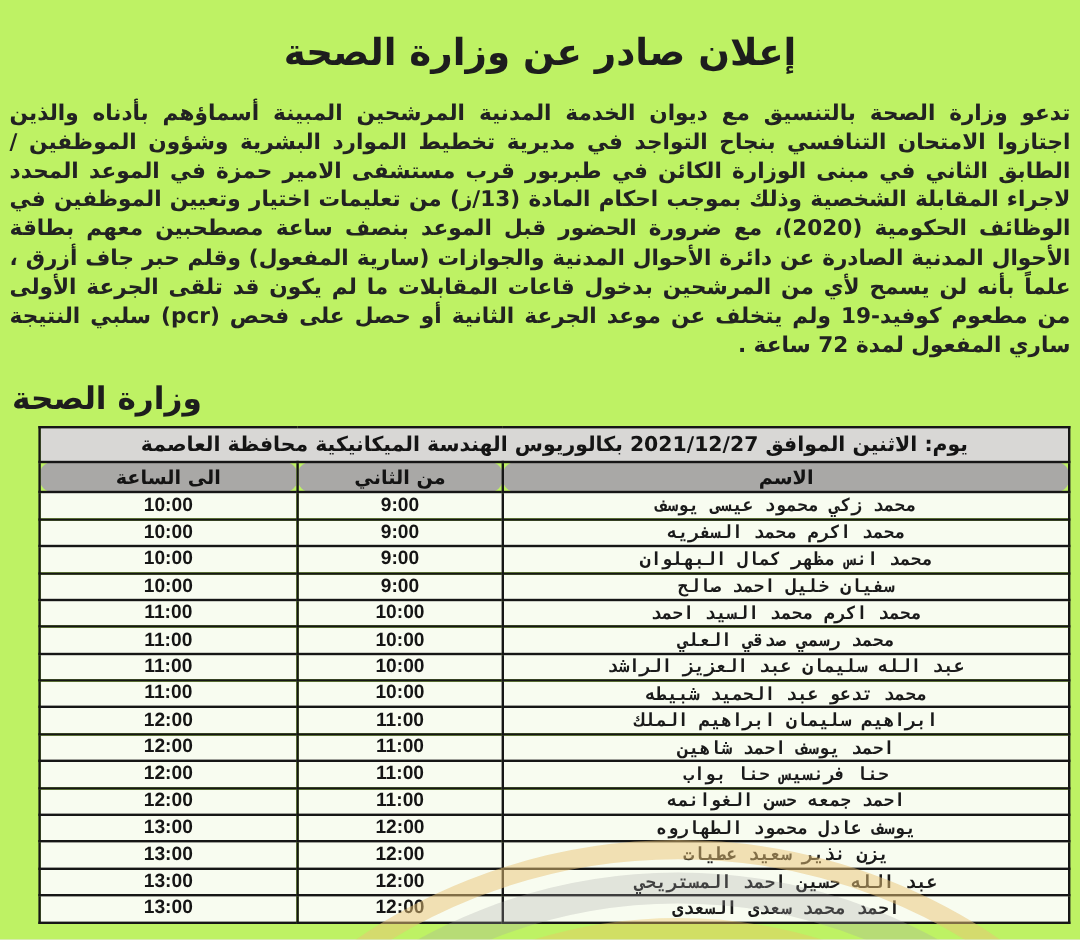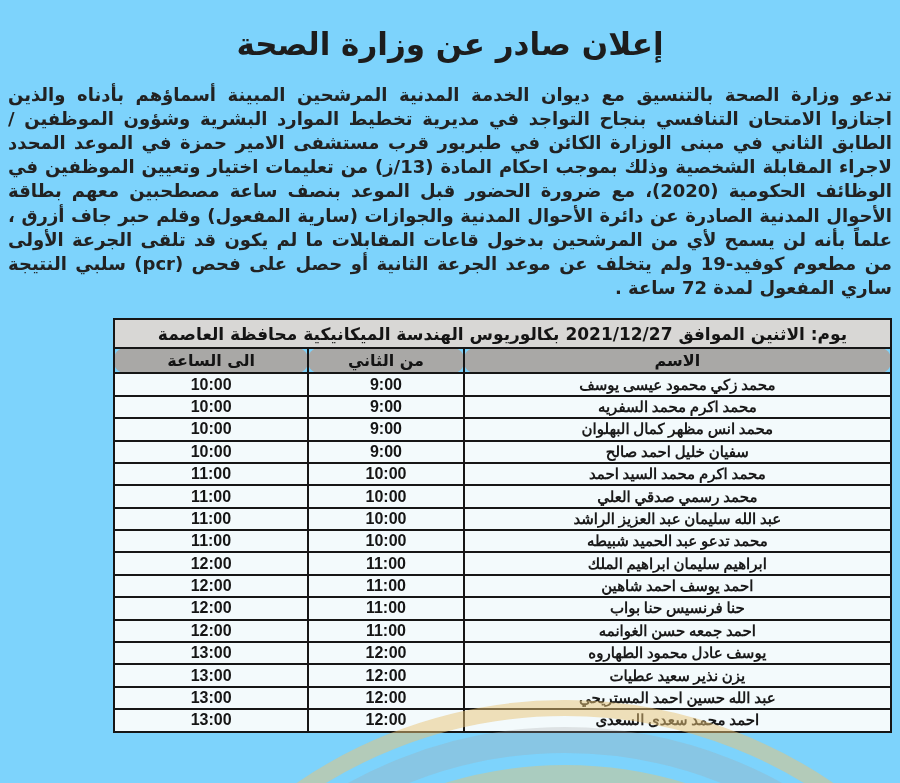--- a/index.html
+++ b/index.html
@@ -1,20 +1,20 @@
 <!DOCTYPE html>
 <html lang="ar" dir="rtl"><head>
 <meta charset="utf-8">
 <style>
   html,body{margin:0;padding:0;background:#e9e8e6;}
   .page{
     position:relative;
     width:900px;height:783px;
     margin:0 auto;
-    background:#7dd3fc;
+    background:#bef264;
     box-sizing:border-box;
     direction:rtl;
     overflow:hidden;
     font-family:"DejaVu Sans",sans-serif;
     color:#161616;
   }
   .inner{position:relative;padding:0 8px;z-index:1;}
   .title{
     text-align:center;
     font-size:31px;
@@ -33,21 +33,21 @@
     color:#222;
   }
   .signature{
     font-size:26px;
     font-weight:bold;
     text-align:left;
     margin:3px 2px 7px 2px;
     color:#1d1d1d;
   }
   table.schedule{
-    width:779px;
+    width:860px;
     border-collapse:collapse;
     table-layout:fixed;
     background:transparent;
   }
   table.schedule th, table.schedule td{
     border:2px solid #161616;
     padding:0;
     text-align:center;
     vertical-align:middle;
     overflow:hidden;
@@ -71,21 +71,21 @@
     color:#141414;
     border-radius:11px;
   }
   tbody td{
     height:20.4px;
     background:rgba(253,253,252,0.92);
     font-weight:bold;
   }
   td.name{
     font-size:15px;
-    font-family:Liberation Serif, serif;
+    font-family:Liberation Mono, monospace;
     color:#1a1a1a;
   }
   td.time{
     font-size:16px;
     font-family:Liberation Sans, sans-serif;
     direction:ltr;
     color:#151515;
   }
   
   .watermark{
@@ -115,20 +115,21 @@
 </head>
 <body>
 
 <div class="page">
   <div class="inner">
 
     <h1 class="title">إعلان صادر عن وزارة الصحة</h1>
 
     <p class="body-text">تدعو وزارة الصحة بالتنسيق مع ديوان الخدمة المدنية المرشحين المبينة أسماؤهم بأدناه والذين اجتازوا الامتحان التنافسي بنجاح التواجد في مديرية تخطيط الموارد البشرية وشؤون الموظفين / الطابق الثاني في مبنى الوزارة الكائن في طبربور قرب مستشفى الامير حمزة في الموعد المحدد لاجراء المقابلة الشخصية وذلك بموجب احكام المادة (13/ز) من تعليمات اختيار وتعيين الموظفين في الوظائف الحكومية (2020)، مع ضرورة الحضور قبل الموعد بنصف ساعة مصطحبين معهم بطاقة الأحوال المدنية الصادرة عن دائرة الأحوال المدنية والجوازات (سارية المفعول) وقلم حبر جاف أزرق ، علماً بأنه لن يسمح لأي من المرشحين بدخول قاعات المقابلات ما لم يكون قد تلقى الجرعة الأولى من مطعوم كوفيد-19 ولم يتخلف عن موعد الجرعة الثانية أو حصل على فحص (pcr) سلبي النتيجة ساري المفعول لمدة 72 ساعة .</p>
 
+    <div class="signature">وزارة الصحة</div>
 
     <table class="schedule">
       <colgroup>
         <col class="col-name">
         <col class="col-from">
         <col class="col-to">
       </colgroup>
       <thead>
         <tr class="date-row">
           <th colspan="3">يوم: الاثنين الموافق 2021/12/27 بكالوريوس الهندسة الميكانيكية محافظة العاصمة</th>

